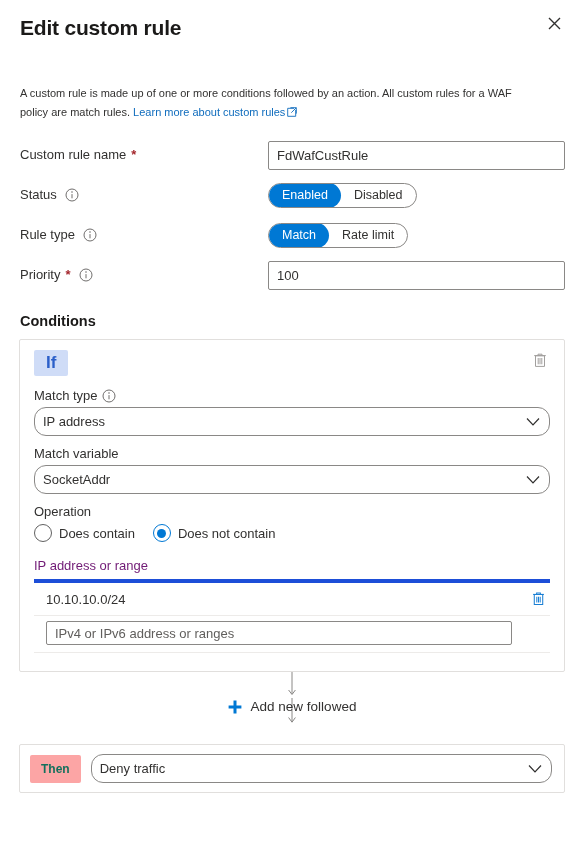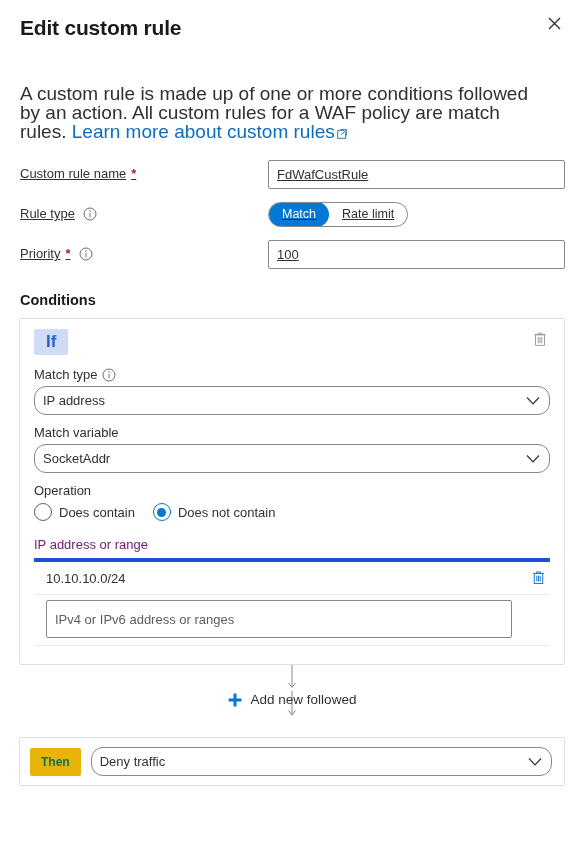--- a/index.html
+++ b/index.html
@@ -43,21 +43,21 @@
     cursor: pointer;
     color: #323130;
     font-size: 17px;
     line-height: 1;
     padding: 0;
   }
 
   
   .intro {
     padding: 22px 18px 0 20px;
-    font-size: 19px;
+    font-size: 11px;
     line-height: 19px;
     color: #323130;
     max-width: 560px;
   }
   .intro a {
     color: #0f6cbd;
     text-decoration: none;
   }
   .ext-icon {
     display: inline-block;
@@ -67,21 +67,20 @@
 
   
   .form {
     padding: 17px 18px 0 20px;
   }
   .row {
     display: flex;
     align-items: center;
     min-height: 30px;
     margin-bottom: 10px;
-    text-decoration: underline;
   }
   .row .label {
     width: 248px;
     flex: 0 0 248px;
     font-size: 13px;
     color: #323130;
     display: flex;
     align-items: center;
     gap: 4px;
     line-height: 18px;
@@ -274,21 +273,21 @@
     padding: 6px 2px 6px 12px;
     min-height: 30px;
   }
   .ip-value { font-size: 13px; color: #323130; }
   .ip-input-row {
     border-bottom: 1px solid #edebe9;
     padding: 5px 2px 7px 12px;
   }
   .ip-input {
     width: 466px;
-    height: 38px;
+    height: 24px;
     border: 1px solid #8a8886;
     border-radius: 2px;
     padding: 0 8px;
     font-size: 13px;
     font-family: "Liberation Sans", sans-serif;
     color: #323130;
     outline: none;
     background: #fff;
   }
   .ip-input::placeholder { color: #605e5c; }
@@ -324,21 +323,21 @@
   .then-card {
     border: 1px solid #e1dfdd;
     border-radius: 2px;
     background: #fff;
     display: flex;
     align-items: center;
     padding: 9px 12px 9px 10px;
     gap: 10px;
   }
   .badge-then {
-    background: #eab308;
+    background: #fca5a5;
     color: #13705c;
     font-weight: 700;
     font-size: 12px;
     padding: 7px 11px;
     border-radius: 2px;
     line-height: 14px;
     display: inline-block;
   }
   .then-select { flex: 1; }
 </style>
@@ -365,20 +364,36 @@
 <div class="form">
 
   <div class="row">
     <div class="label">
       <span>Custom rule name</span>
         <span class="req">*</span>
     </div>
     <input class="text-input" type="text" value="FdWafCustRule" style="">
   </div>
 
+  <div class="row">
+    <div class="label">
+      <span>Status</span>
+      <span class="info-icon">
+        <svg width="14" height="14" viewBox="0 0 14 14">
+            <circle cx="7" cy="7" r="6" fill="none" stroke="#605e5c" stroke-width="0.9"></circle>
+            <circle cx="7" cy="4.1" r="0.75" fill="#605e5c"></circle>
+            <path d="M7 6.1 V10.3" stroke="#605e5c" stroke-width="0.9"></path>
+          </svg>
+      </span>
+    </div>
+    <div class="toggle-group">
+      <button class="toggle-opt selected">Enabled</button>
+      <button class="toggle-opt">Disabled</button>
+    </div>
+  </div>
 
   <div class="row">
     <div class="label">
       <span>Rule type</span>
       <span class="info-icon">
         <svg width="14" height="14" viewBox="0 0 14 14">
             <circle cx="7" cy="7" r="6" fill="none" stroke="#605e5c" stroke-width="0.9"></circle>
             <circle cx="7" cy="4.1" r="0.75" fill="#605e5c"></circle>
             <path d="M7 6.1 V10.3" stroke="#605e5c" stroke-width="0.9"></path>
           </svg>

